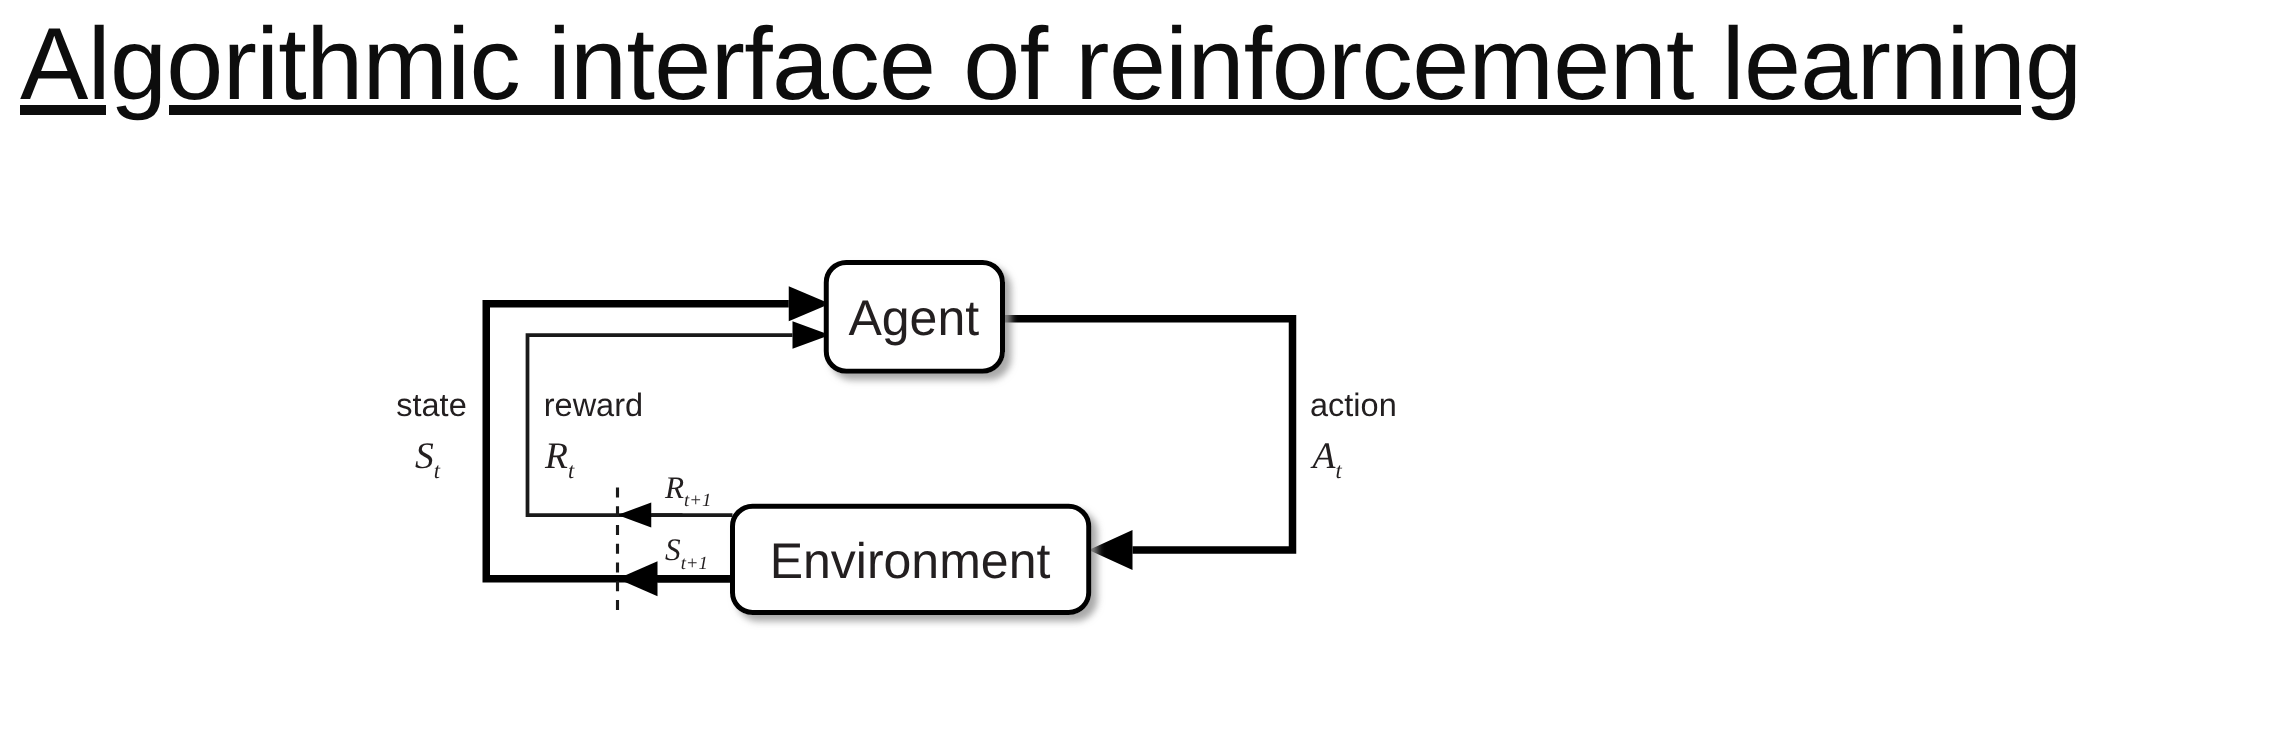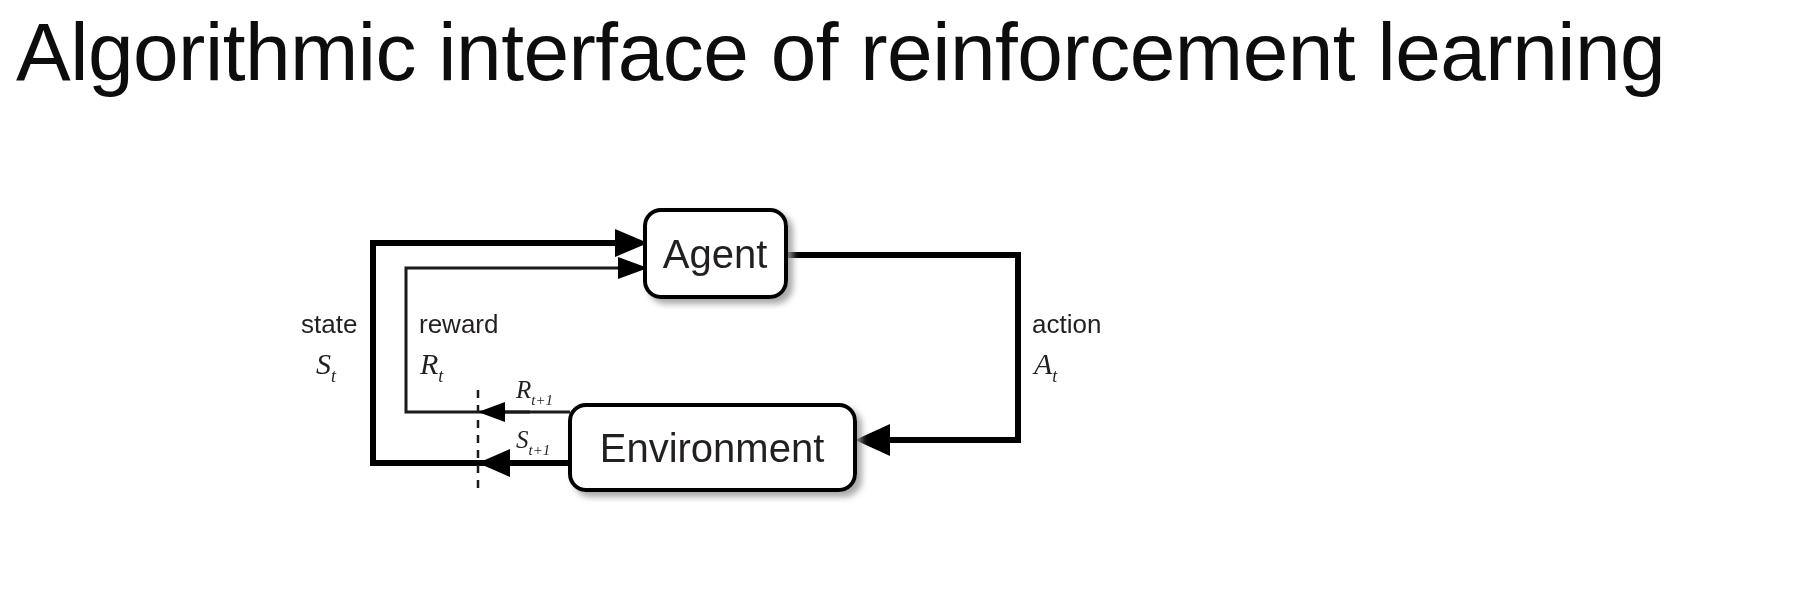--- a/index.html
+++ b/index.html
@@ -26,24 +26,25 @@
     left: 16px;
     top: 6px;
     width: 1790px;
     font-family: "Liberation Sans", sans-serif;
     font-size: 82px;
     font-weight: 300;
     letter-spacing: -0.5px;
     line-height: 1.12;
     color: #0d0d0d;
     white-space: nowrap;
+    text-decoration: underline;
   }
   #diagram-wrap {
     position: absolute;
-    left: 0px;
+    left: 16px;
     top: 150px;
     width: 1452px;
     height: 444px;
   }
   #rl-diagram {
     display: block;
   }
   .dgm-label-sans {
     font-family: "Liberation Sans", sans-serif;
     font-size: 26px;

